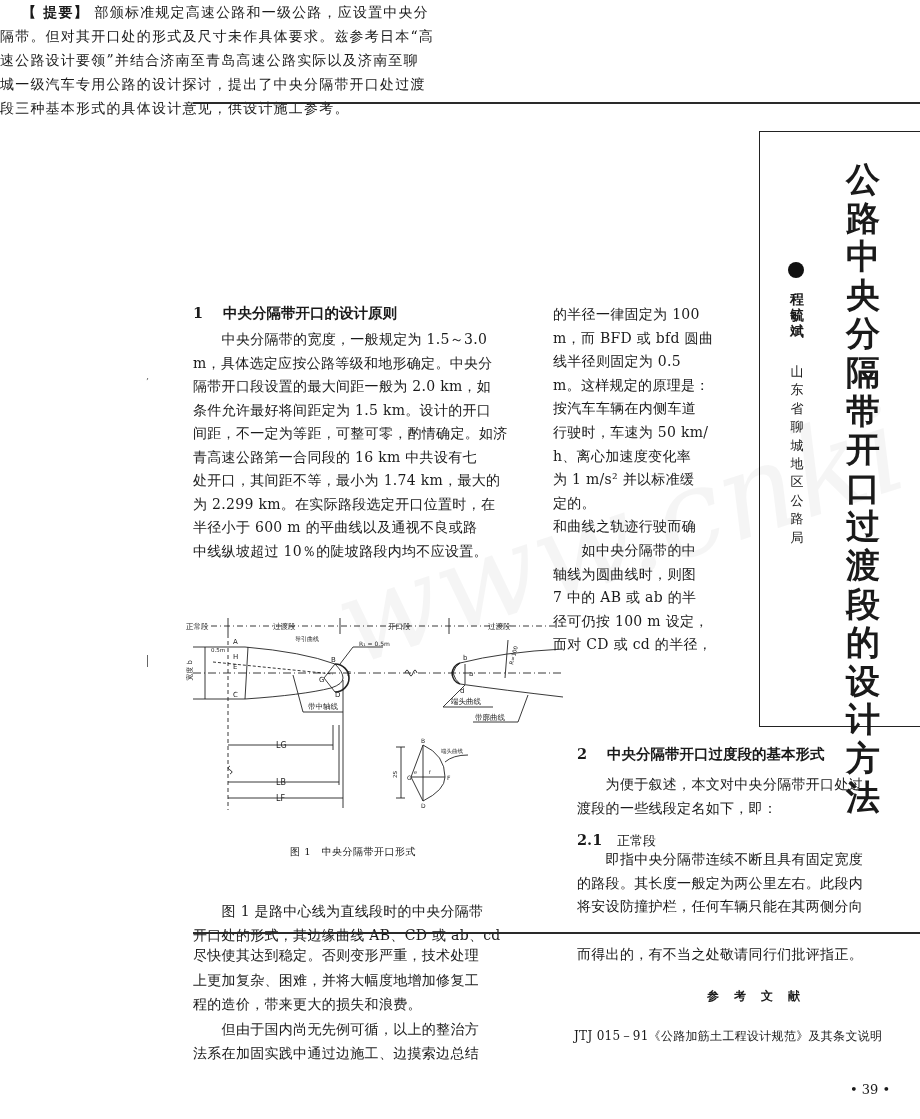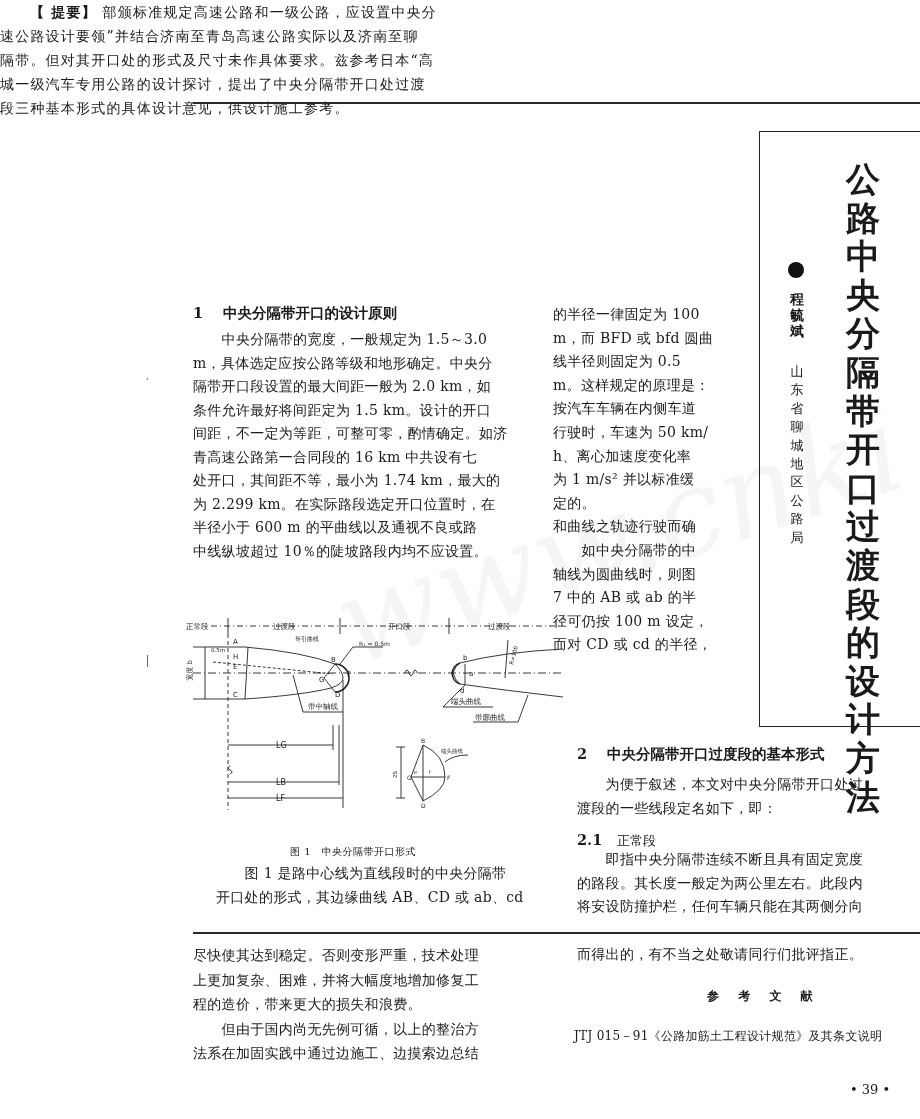--- a/index.html
+++ b/index.html
@@ -20,41 +20,41 @@
   .title-box { position: absolute; left: 759px; top: 131px; width: 161px; height: 596px; border: 1.5px solid #222; border-right: none; }
   .title-vert { position: absolute; left: 843px; top: 160px; width: 40px; font-family: "DejaVu Sans", sans-serif; font-weight: bold; font-size: 34px; line-height: 38.6px; text-align: center; }
   .title-vert span, .author-vert span, .affil-vert span { display: block; }
   .bullet { position: absolute; left: 788px; top: 262px; width: 16px; height: 16px; border-radius: 50%; background: #111; }
   .author-vert { position: absolute; left: 788px; top: 291px; width: 18px; font-family: "DejaVu Sans", sans-serif; font-weight: bold; font-size: 14px; line-height: 16px; text-align: center; }
   .affil-vert { position: absolute; left: 789px; top: 363px; width: 16px; font-size: 13px; line-height: 18.4px; text-align: center; }
 
   .figure { position: absolute; left: 183px; top: 600px; width: 385px; height: 245px; }
   .fig-caption { position: absolute; left: 290px; top: 845px; font-size: 10px; letter-spacing: 0.5px; white-space: nowrap; }
 
-  .ref-heading { position: absolute; left: 707px; top: 988px; font-family: Liberation Mono, monospace; font-weight: bold; font-size: 12px; letter-spacing: 6px; white-space: nowrap; }
+  .ref-heading { position: absolute; left: 707px; top: 988px; font-family: Liberation Serif, serif; font-weight: bold; font-size: 12px; letter-spacing: 6px; white-space: nowrap; }
   .ref-item { position: absolute; left: 574px; top: 1028px; font-size: 12px; white-space: nowrap; letter-spacing: 0.3px; }
   .page-num { position: absolute; left: 850px; top: 1082px; font-size: 13px; white-space: nowrap; }
 
   .watermark { position: absolute; left: 320px; top: 430px; font-family: "DejaVu Serif", serif; font-size: 120px; font-style: italic; color: rgba(0,0,0,0.04); transform: rotate(-18deg); white-space: nowrap; pointer-events: none; }
   .stray { position: absolute; font-size: 9px; color: #555; }
 </style>
 </head>
 <body>
 
 <div class="watermark">www.cnki.net</div>
 
 <div class="rule" style="left:193px; top:102px; width:727px;"></div>
 
 <div class="abstract">
-  <span class="line" style="padding-left:30px;">
+  <span class="line" style="padding-left:22px;">
     <span class="kw">【 提要】</span>
     <span>部颁标准规定高速公路和一级公路，应设置中央分</span>
   </span>
+  <span class="line">隔带。但对其开口处的形式及尺寸未作具体要求。兹参考日本“高</span>
   <span class="line">速公路设计要领”并结合济南至青岛高速公路实际以及济南至聊</span>
-  <span class="line">隔带。但对其开口处的形式及尺寸未作具体要求。兹参考日本“高</span>
   <span class="line">城一级汽车专用公路的设计探讨，提出了中央分隔带开口处过渡</span>
   <span class="line">段三种基本形式的具体设计意见，供设计施工参考。</span>
 </div>
 
 <div class="title-box"></div>
 <div class="title-vert">
   <span>公</span>
   <span>路</span>
   <span>中</span>
   <span>央</span>
@@ -227,21 +227,21 @@
     <text x="238" y="208" font-size="6">D</text>
     <text x="231" y="174" font-size="5">e</text>
     <text x="246" y="174" font-size="5">f</text>
     <text transform="translate(9 60) rotate(-90)" font-size="7" text-anchor="end">宽度 b</text>
     <text transform="translate(330 65) rotate(-75)" font-size="5.5">R=100</text>
     <text transform="translate(214 178) rotate(-90)" font-size="5.5">2S</text>
   </g>
 </svg>
 <div class="fig-caption">图 1　中央分隔带开口形式</div>
 
-<div class="para" style="left:193px; top:862px; width:372px;margin-left:23px;">
+<div class="para" style="left:193px; top:900px; width:372px;">
   <span class="line">　　图 1 是路中心线为直线段时的中央分隔带</span>
   <span class="line">开口处的形式，其边缘曲线 AB、CD 或 ab、cd</span>
 </div>
 
 <div class="rule" style="left:193px; top:932px; width:727px; height:1.5px;"></div>
 
 <div class="para" style="left:193px; top:943px; width:372px; line-height:24.5px;">
   <span class="line">尽快使其达到稳定。否则变形严重，技术处理</span>
   <span class="line">上更加复杂、困难，并将大幅度地增加修复工</span>
   <span class="line">程的造价，带来更大的损失和浪费。</span>

